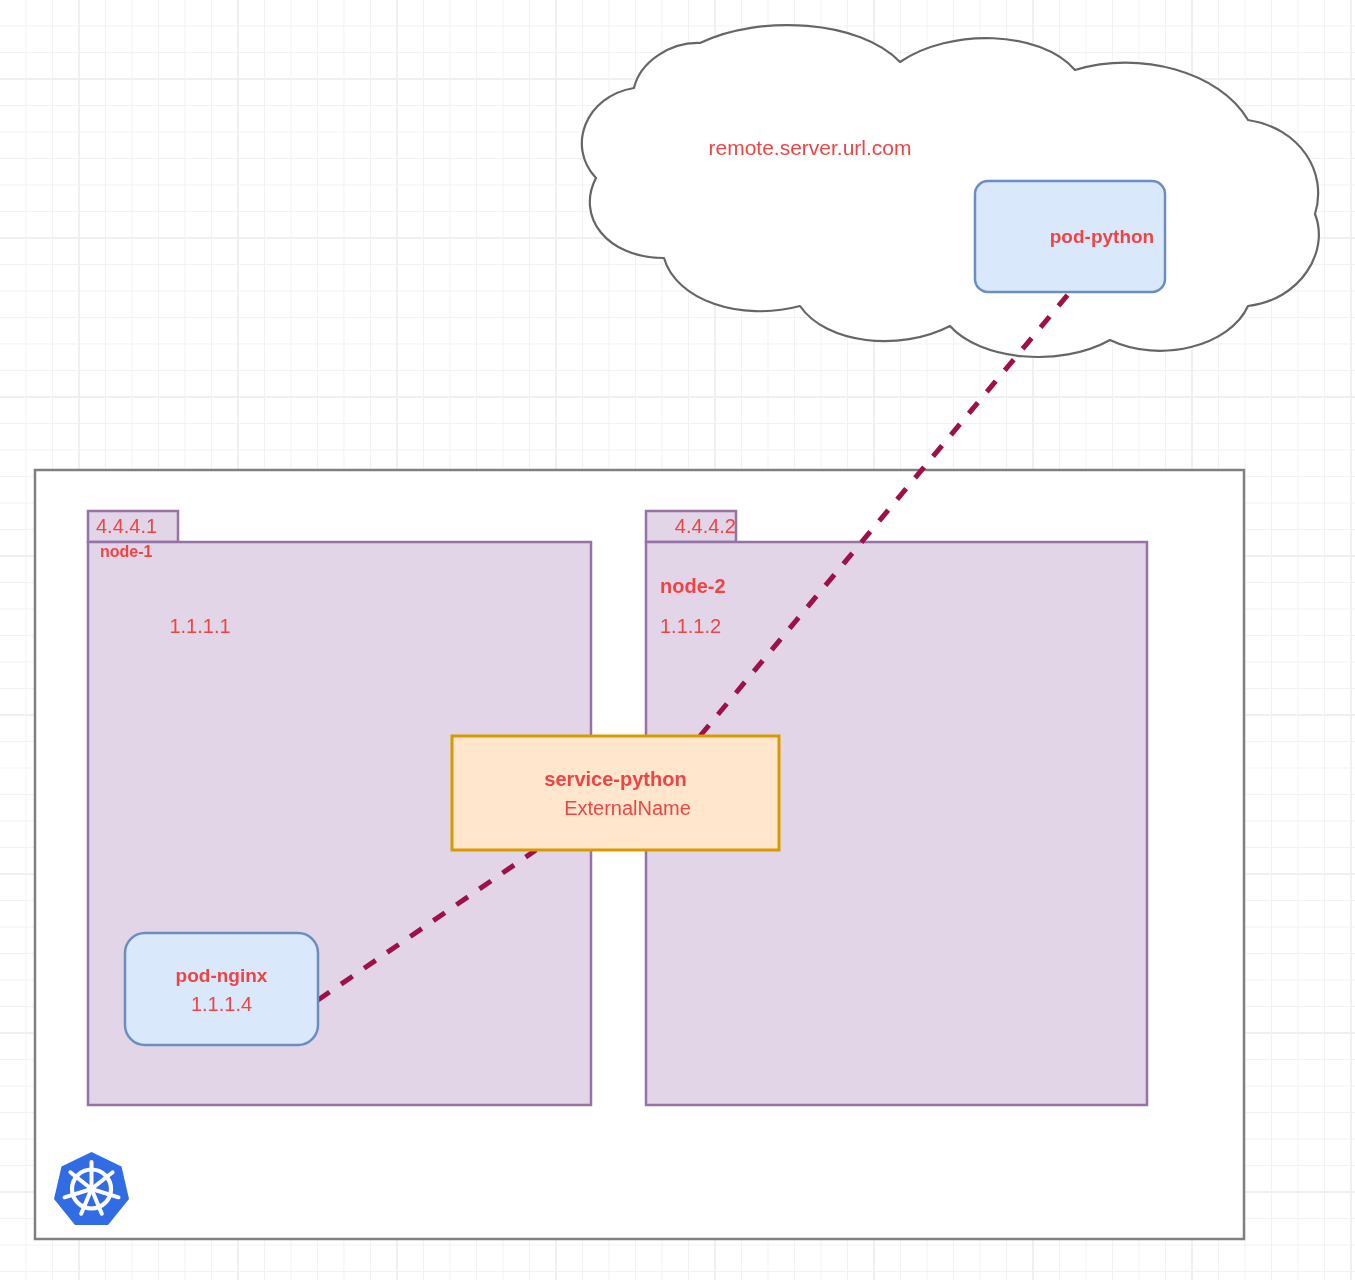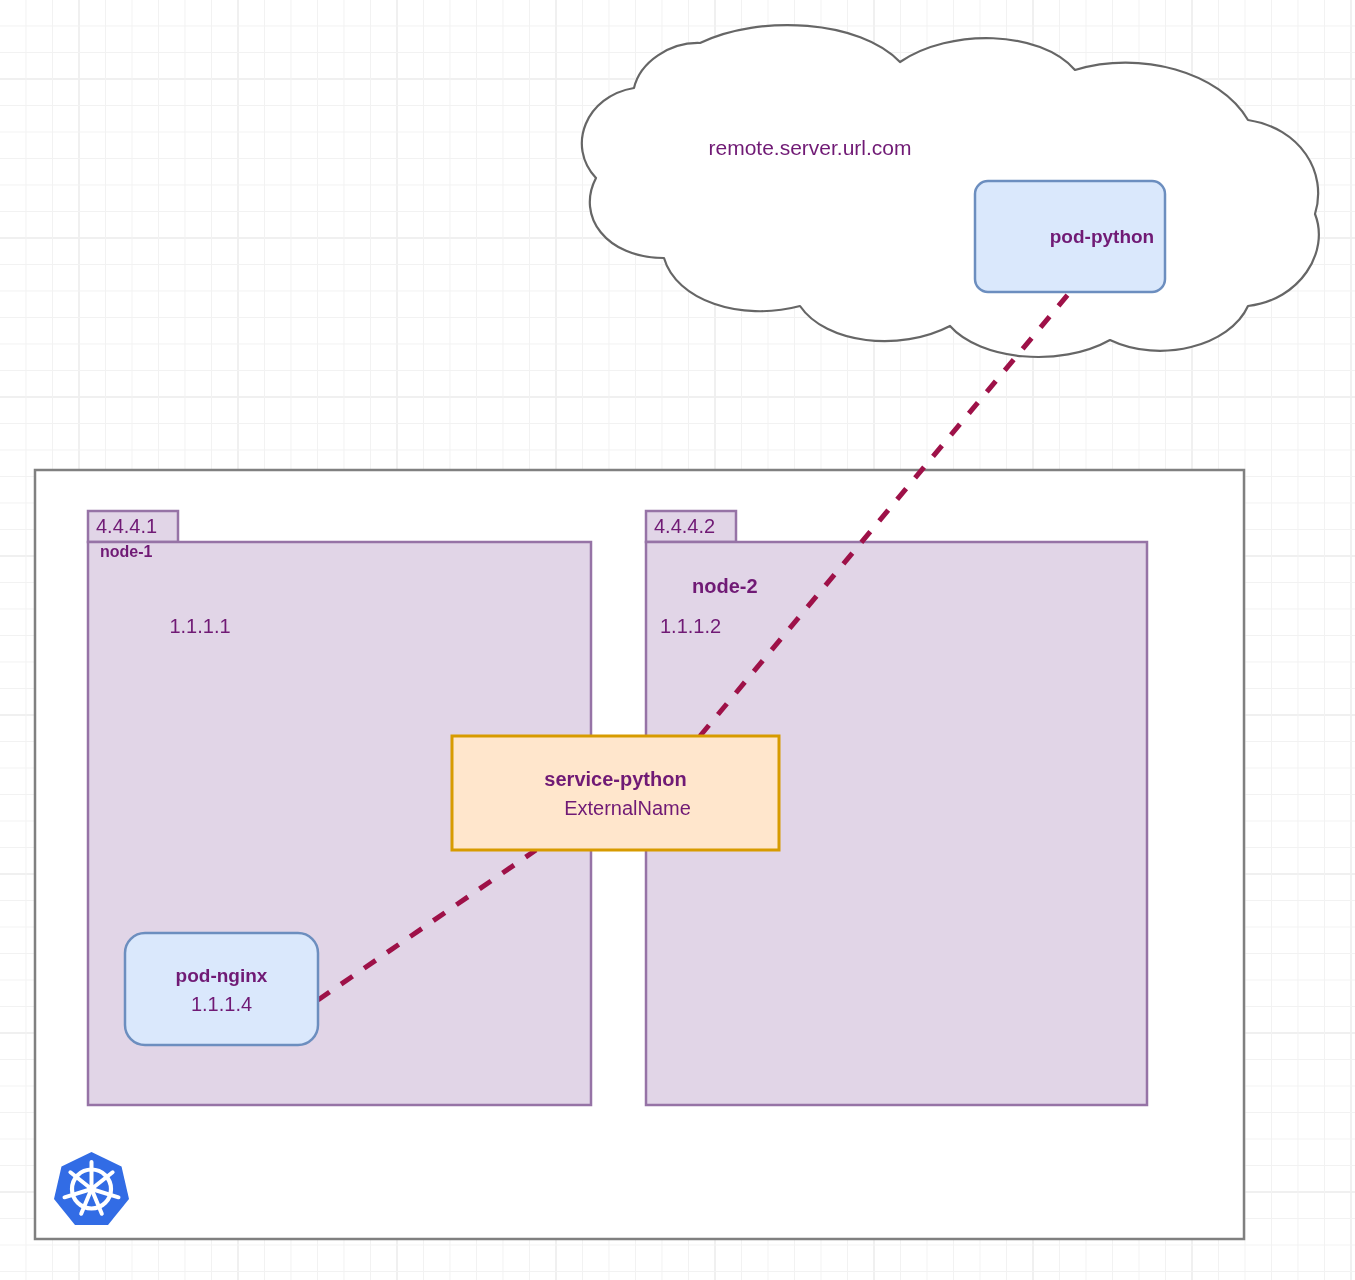--- a/index.html
+++ b/index.html
@@ -36,41 +36,41 @@
       79.5px 79.5px;
     background-position: -1px -1px, -1px -1px, -1px -1px, -1px -1px;
   }
   #diagram {
     position: absolute;
     inset: 0;
   }
   .lbl {
     position: absolute;
     white-space: pre;
-    color: #701a75;
+    color: #ef4444;
     text-align: center;
   }
   .lbl-bold { font-weight: bold; }
 
   .cloud-title {
     left: 600px; top: 136px; width: 420px;
     font-size: 21px;
     text-align: center;
   }
   .pod-python-label {
     left: 975px; top: 226px; width: 190px;
     font-size: 19px;
     padding-left: 32px;
   }
   .node1-title { left: 100px; top: 543px; width: 200px; font-size: 16px; text-align: left; }
   .node1-ip    { left: 100px; top: 615px; width: 200px; font-size: 20px; text-align: center; }
-  .node2-title { left: 660px; top: 575px; width: 200px; font-size: 20px; text-align: left; margin-left: 32px; }
+  .node2-title { left: 660px; top: 575px; width: 200px; font-size: 20px; text-align: left; }
   .node2-ip    { left: 660px; top: 615px; width: 200px; font-size: 20px; text-align: left; }
   .tab1-label  { left: 88px;  top: 515px; width: 90px; font-size: 20px; text-align: left; padding-left: 8px; box-sizing: border-box; }
-  .tab2-label  { left: 646px; top: 515px; width: 90px; font-size: 20px; text-align: left; padding-left: 8px; box-sizing: border-box; }
+  .tab2-label  { left: 646px; top: 515px; width: 90px; font-size: 20px; text-align: right; padding-left: 8px; box-sizing: border-box; }
 
   .svc-name { left: 452px; top: 768px; width: 327px; font-size: 20px; }
   .svc-type { left: 464px; top: 797px; width: 327px; font-size: 20px; }
 
   .nginx-name { left: 125px; top: 965px; width: 193px; font-size: 19px; }
   .nginx-ip   { left: 125px; top: 993px; width: 193px; font-size: 20px; }
 </style>
 </head>
 <body>
 

